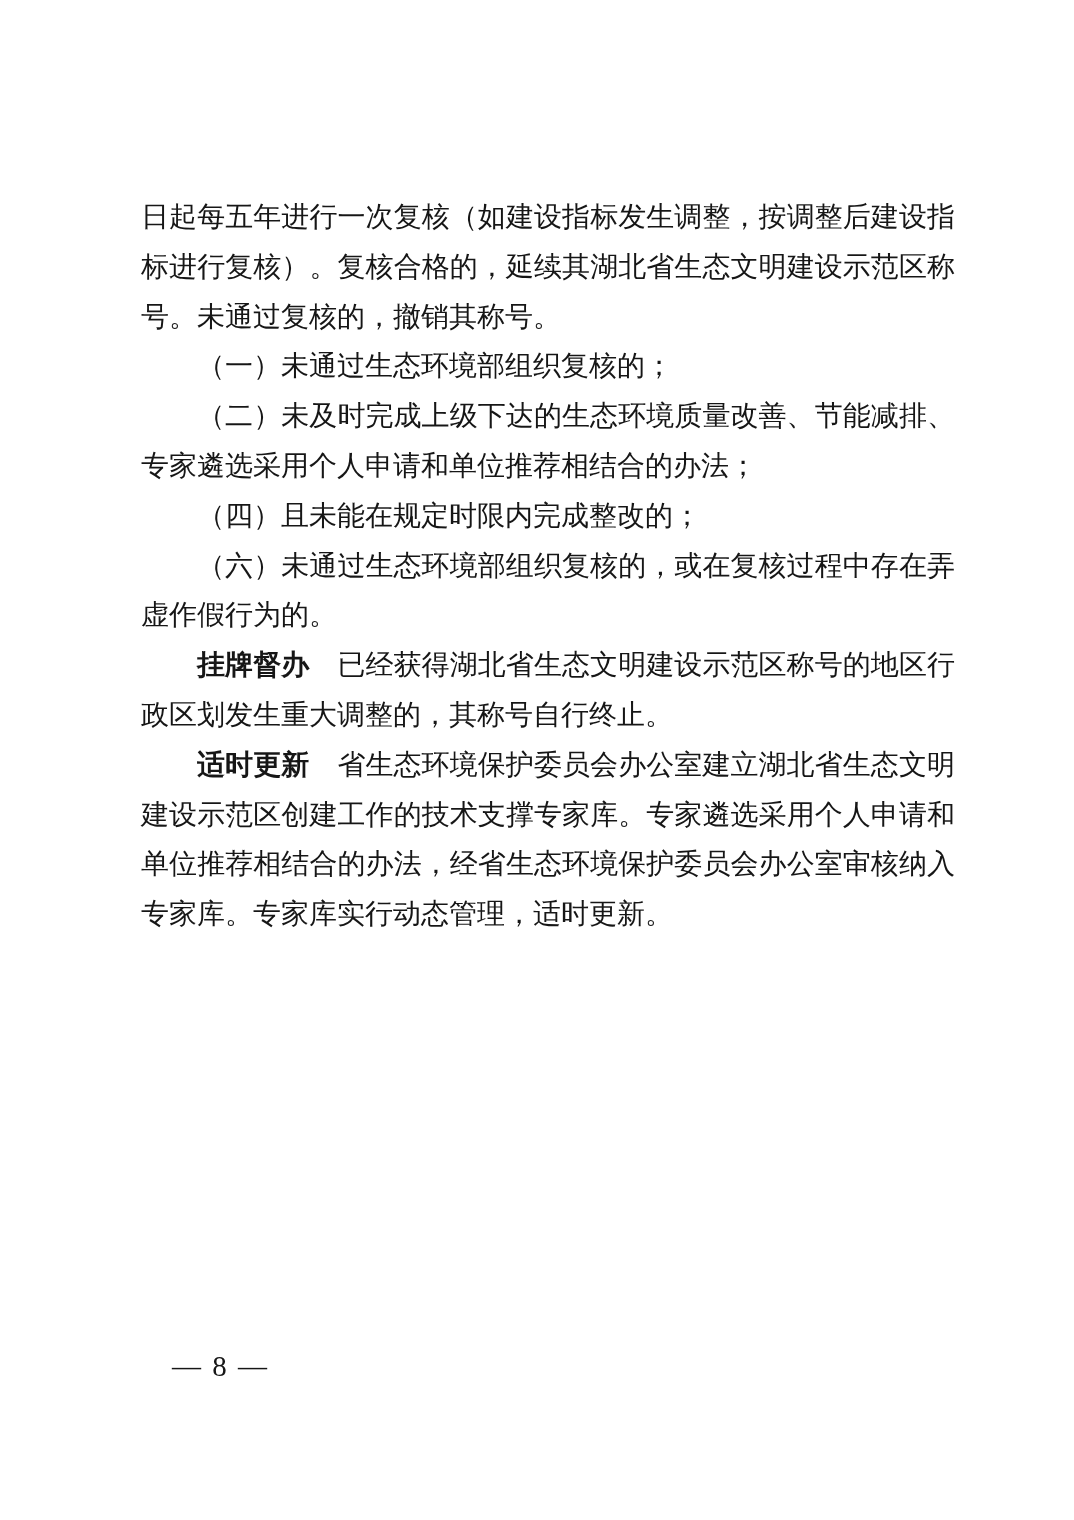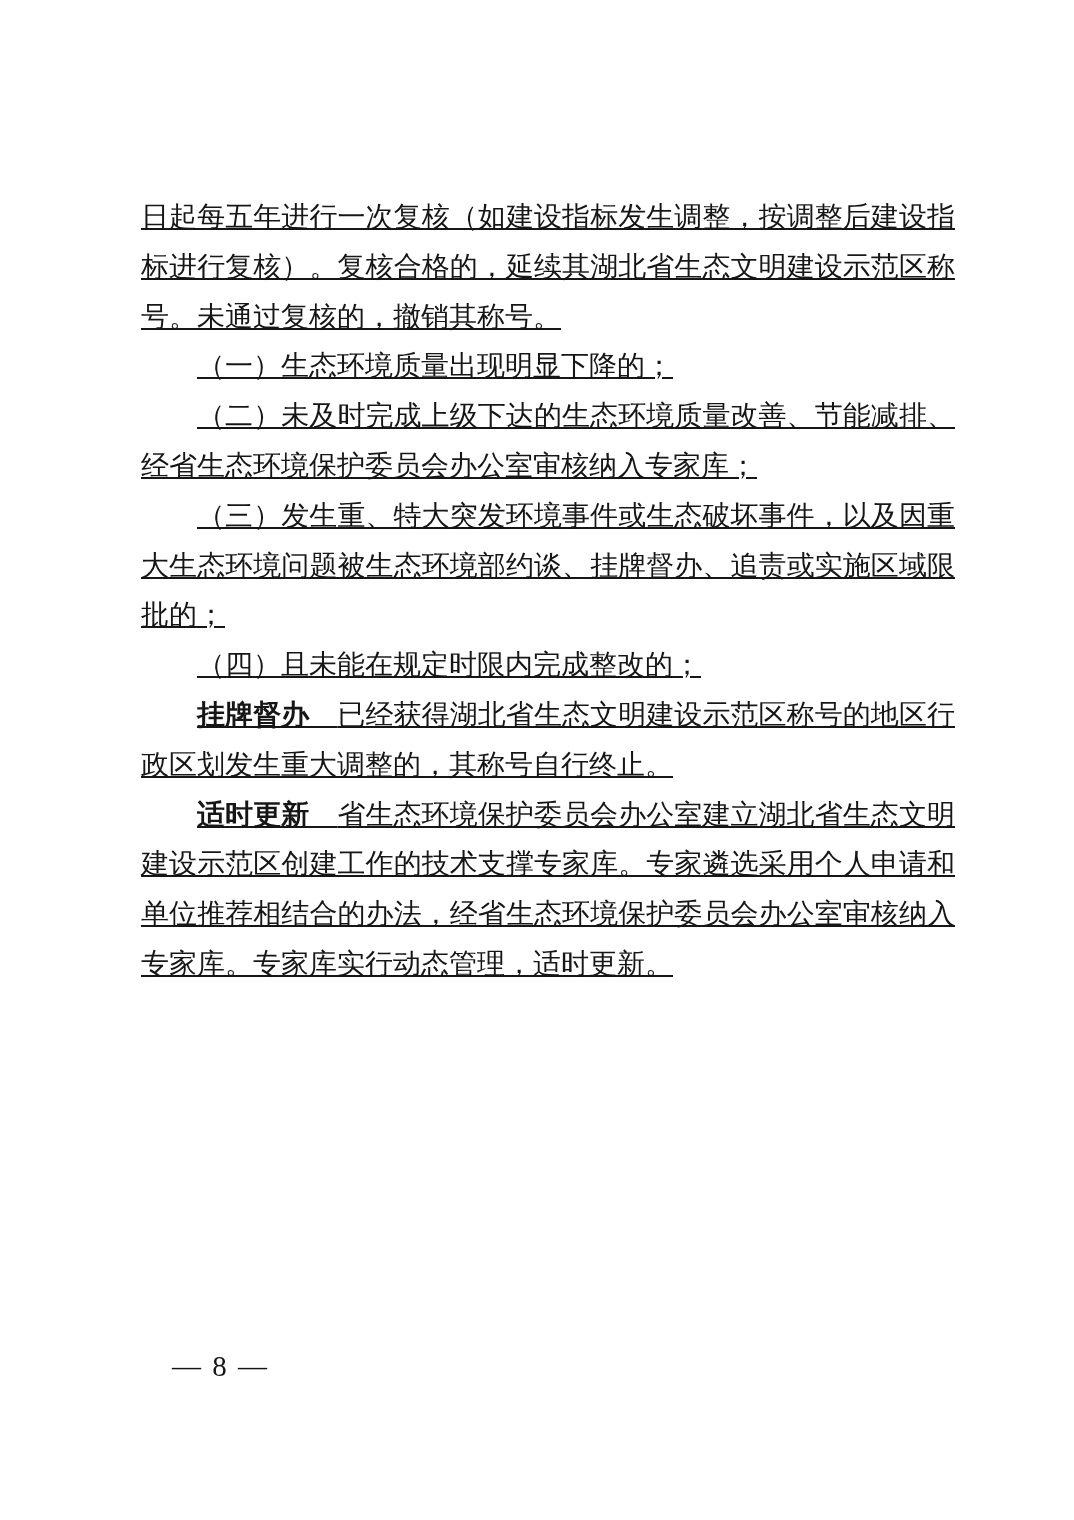--- a/index.html
+++ b/index.html
@@ -22,21 +22,20 @@
     top: 192px;
     width: 814px;
     font-size: 28px;
     line-height: 49.8px;
     text-align: justify;
     text-justify: inter-ideograph;
   }
   .para {
     margin: 0;
     padding: 0;
-    text-decoration: underline;
   }
   .para.indent {
     text-indent: 56px;
   }
   .lead {
     font-weight: bold;
   }
   .footer {
     position: absolute;
     left: 172px;
@@ -50,29 +49,29 @@
 </head>
 <body>
 
 <div class="page">
 
   <div class="content">
 
     <p class="para"><span>日起每五年进行一次复核（如建设指标发生调整，按调整后建设指标进行复核）。复核合格的，延续其湖北省生态文明建设示范区称号。未通过复核的，撤销其称号。</span></p>
 
 
-    <p class="para indent"><span>（一）生态环境质量出现明显下降的；</span></p>
+    <p class="para indent"><span>（一）未通过生态环境部组织复核的；</span></p>
 
-    <p class="para indent"><span>（二）未及时完成上级下达的生态环境质量改善、节能减排、经省生态环境保护委员会办公室审核纳入专家库；</span></p>
+    <p class="para indent"><span>（二）未及时完成上级下达的生态环境质量改善、节能减排、专家遴选采用个人申请和单位推荐相结合的办法；</span></p>
 
-    <p class="para indent"><span>（三）发生重、特大突发环境事件或生态破坏事件，以及因重大生态环境问题被生态环境部约谈、挂牌督办、追责或实施区域限批的；</span></p>
 
     <p class="para indent"><span>（四）且未能在规定时限内完成整改的；</span></p>
 
 
+    <p class="para indent"><span>（六）未通过生态环境部组织复核的，或在复核过程中存在弄虚作假行为的。</span></p>
 
     <p class="para indent"><span class="lead">挂牌督办　</span><span>已经获得湖北省生态文明建设示范区称号的地区行政区划发生重大调整的，其称号自行终止。</span></p>
 
     <p class="para indent"><span class="lead">适时更新　</span><span>省生态环境保护委员会办公室建立湖北省生态文明建设示范区创建工作的技术支撑专家库。专家遴选采用个人申请和单位推荐相结合的办法，经省生态环境保护委员会办公室审核纳入专家库。专家库实行动态管理，适时更新。</span></p>
 
   </div>
 
   <div class="footer"><span>— 8 —</span></div>
 
 </div>

